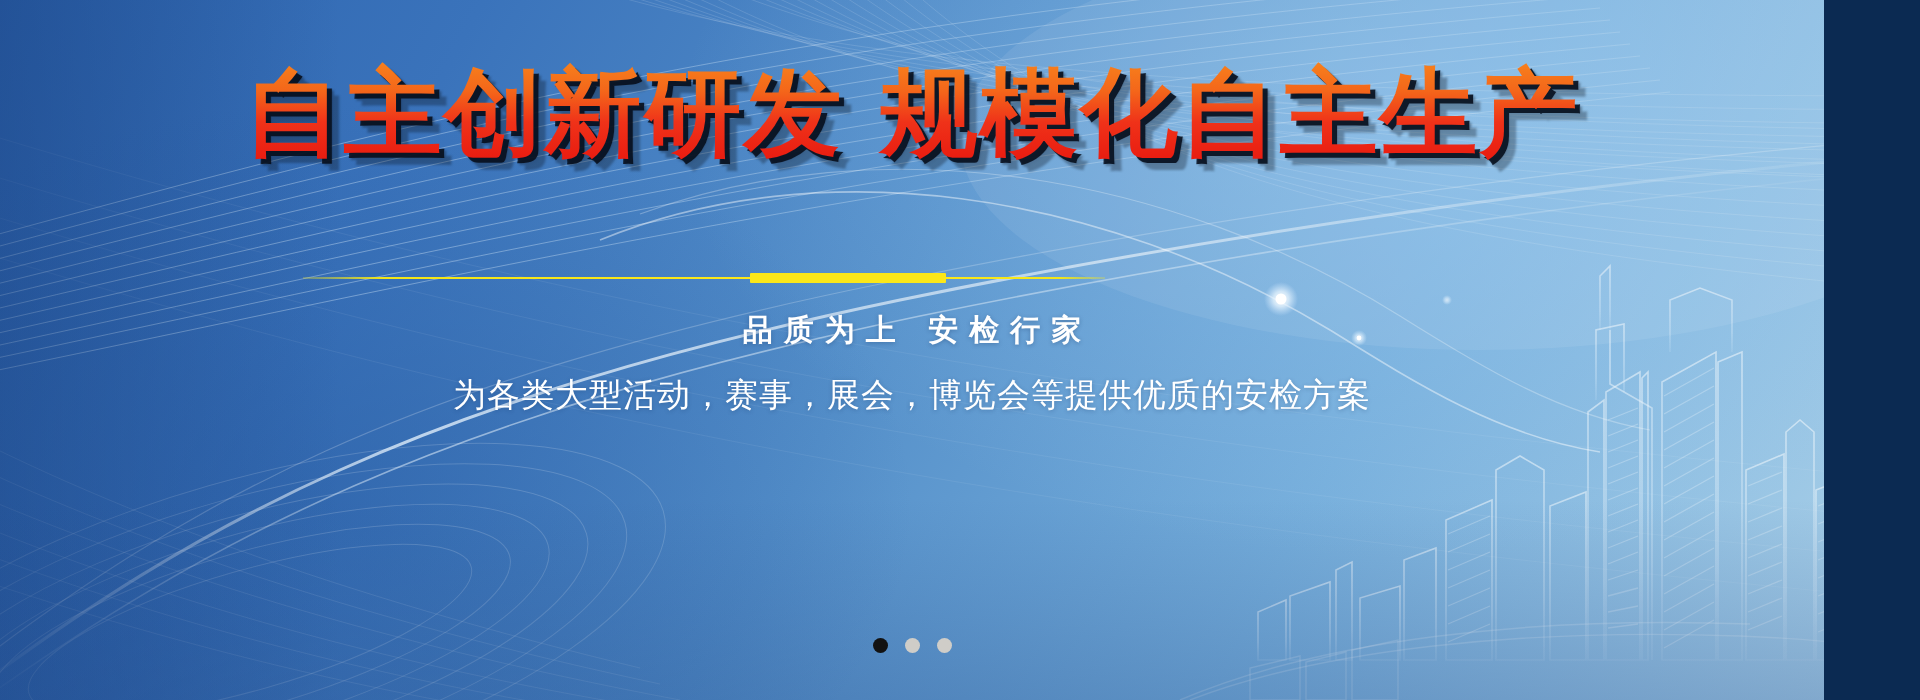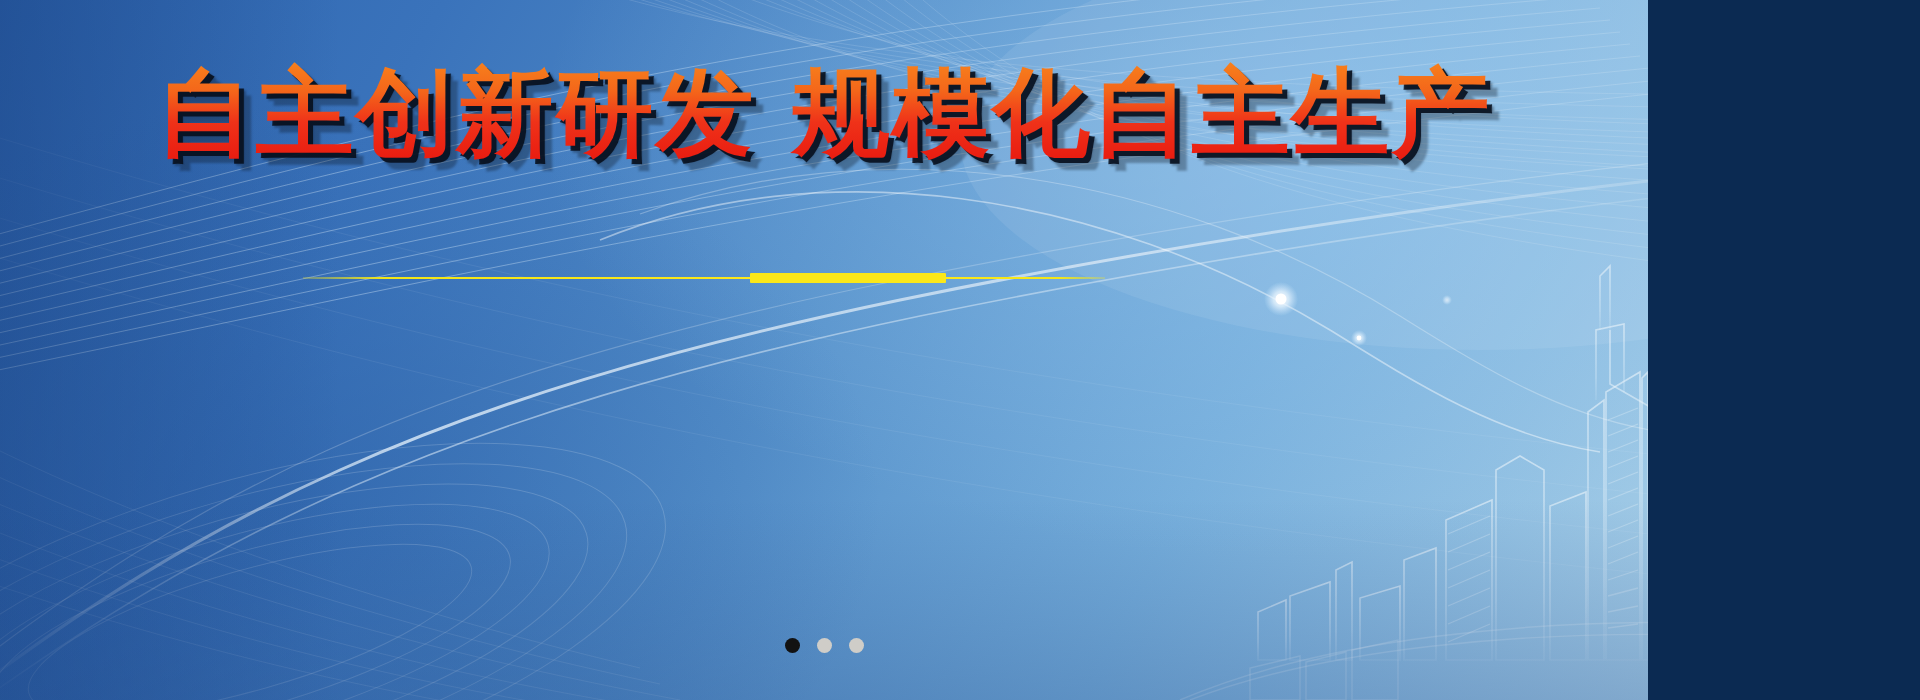--- a/index.html
+++ b/index.html
@@ -1,21 +1,21 @@
 <!DOCTYPE html>
 <html><head>
 <meta charset="utf-8">
 <style>
   * { margin:0; padding:0; box-sizing:border-box; }
   html,body{ background:#0b2a52; }
   body{ font-family:"Liberation Sans","DejaVu Sans",sans-serif; }
 
   #banner{
     position:relative;
-    width:1648px; height:700px;
+    width:1824px; height:700px;
     overflow:hidden;
     background:
       radial-gradient(ellipse 1200px 700px at 78% 18%, rgba(150,200,240,.55) 0%, rgba(150,200,240,0) 62%),
       radial-gradient(ellipse 900px 620px at 18% 72%, rgba(40,92,164,.55) 0%, rgba(40,92,164,0) 65%),
       linear-gradient(118deg, #2c63ae 0%, #3a73bb 22%, #5590ca 48%, #76aedb 72%, #a8cfe8 100%);
   }
 
   
   .layer{ position:absolute; inset:0; pointer-events:none; }
   .layer svg{ display:block; width:1920px; height:700px; }
@@ -351,20 +351,24 @@
   <div id="title-wrap">
     <h1 id="main-title">自主创新研发 规模化自主生产</h1>
   </div>
 
   <div id="divider">
     <span class="thin-l"></span>
     <span class="thick"></span>
     <span class="thin-r"></span>
   </div>
 
+  <div id="sub-wrap">
+    <div id="subtitle-1">品质为上  安检行家</div>
+    <div id="subtitle-2">为各类大型活动，赛事，展会，博览会等提供优质的安检方案</div>
+  </div>
 
   <div id="dots">
     <span class="dot active"></span>
     <span class="dot"></span>
     <span class="dot"></span>
   </div>
 
 </div>
 
 </body></html>

